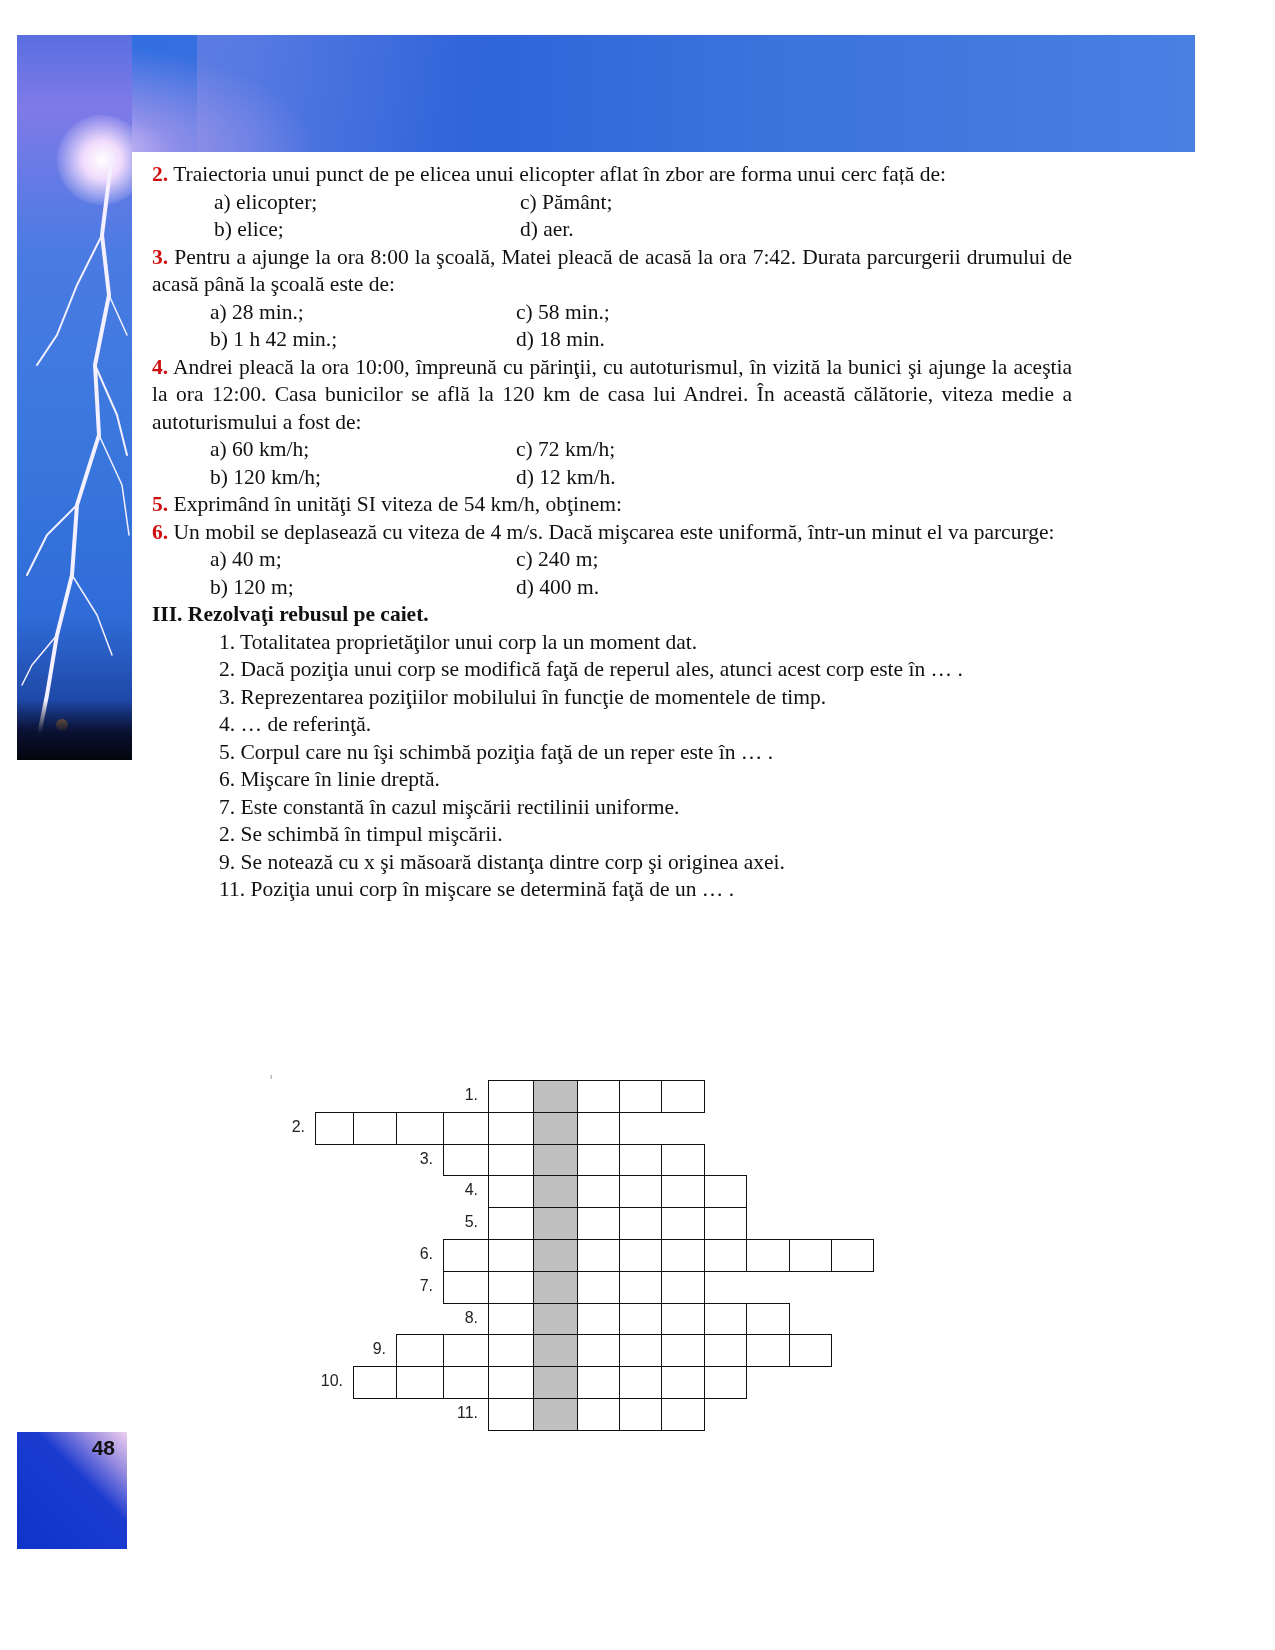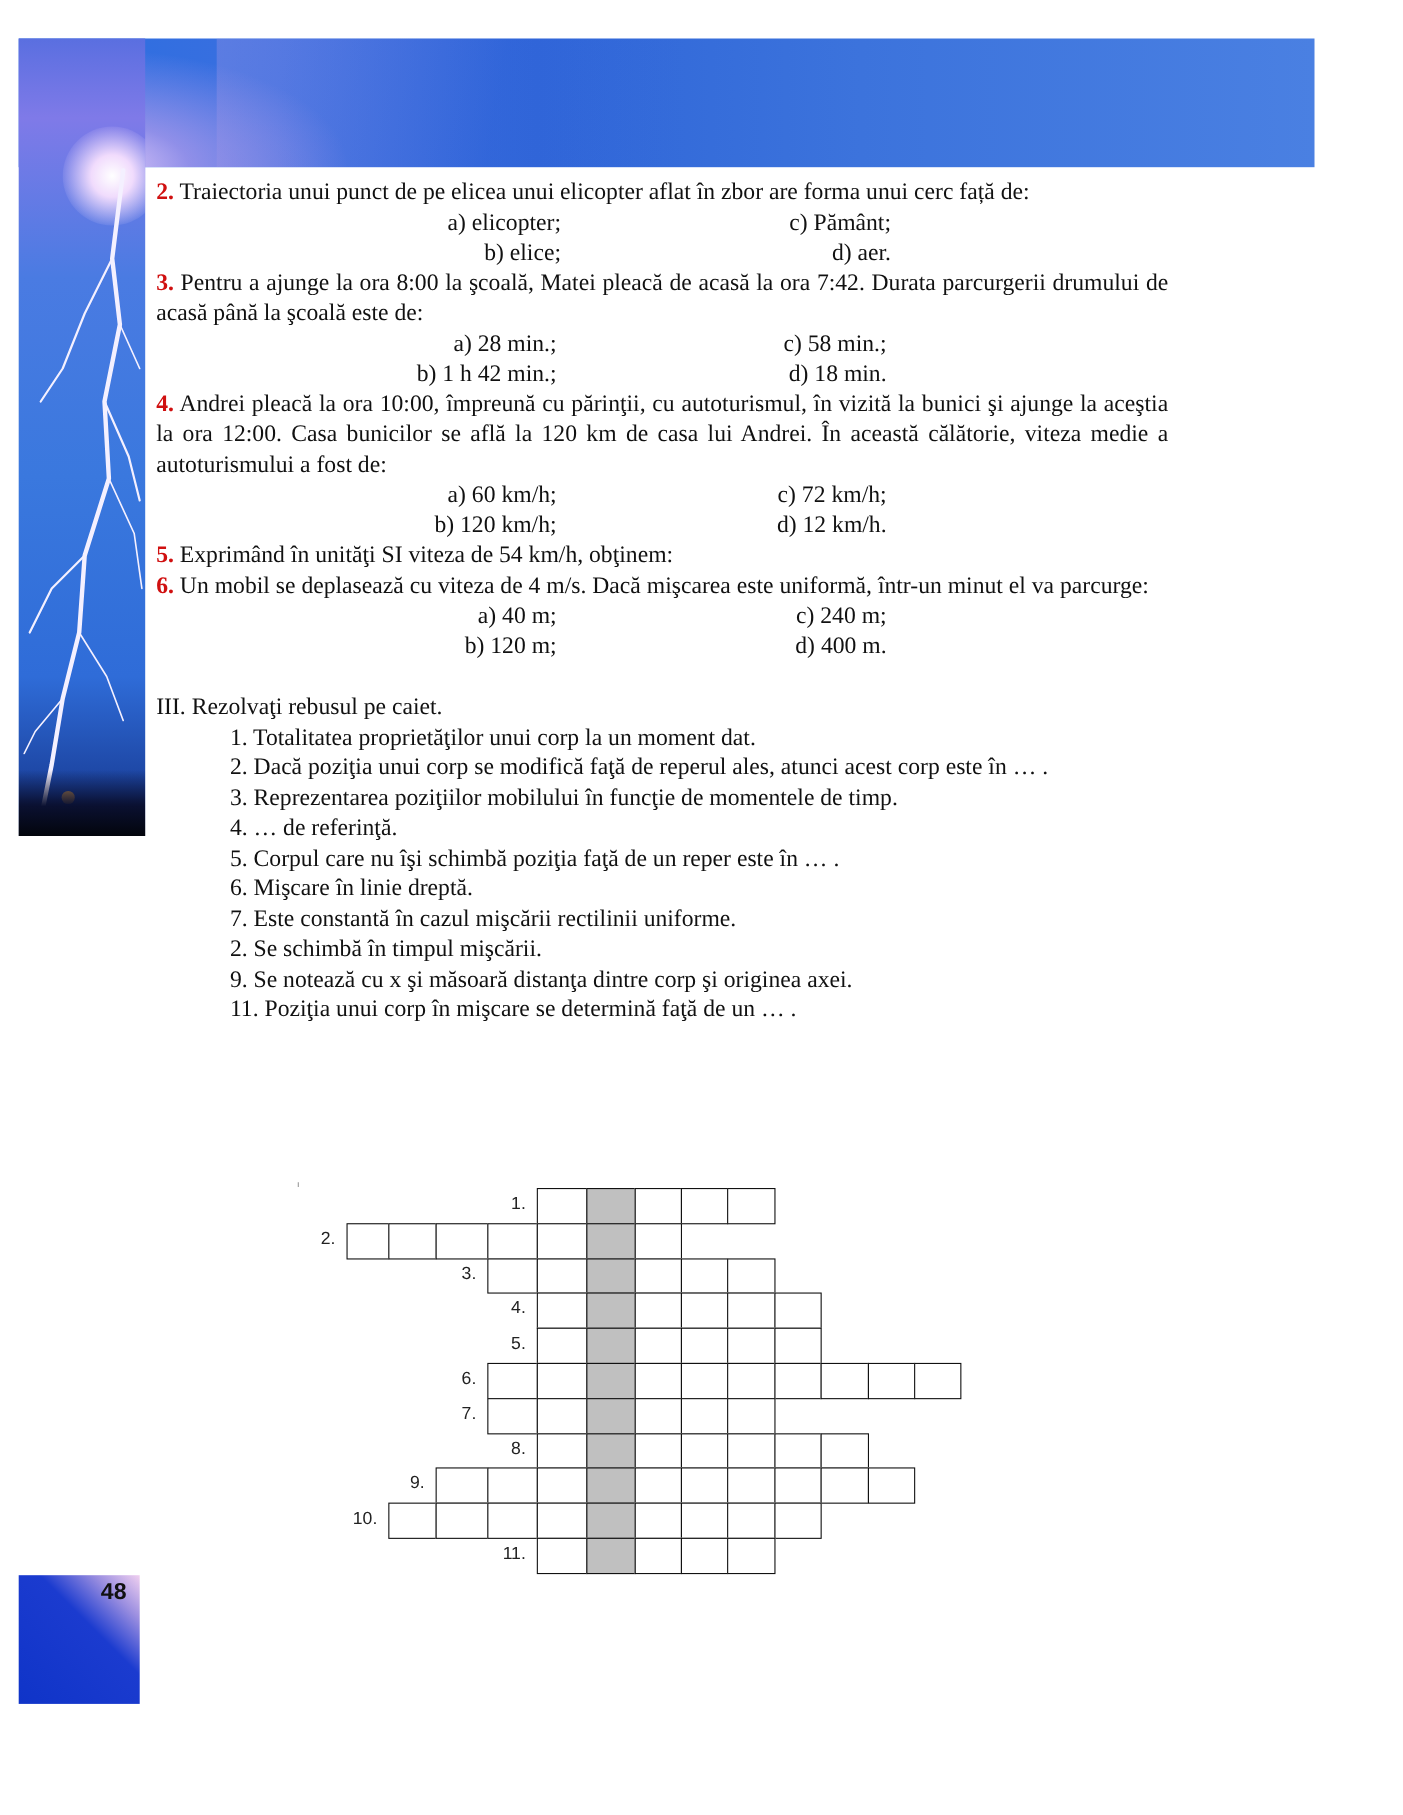--- a/index.html
+++ b/index.html
@@ -37,27 +37,27 @@
     background: linear-gradient(180deg, rgba(10,20,60,0) 0%, #0a1030 55%, #03050c 100%);
   }
   .page-num {
     position: absolute; left: 17px; top: 1432px; width: 110px; height: 117px;
     background: linear-gradient(225deg, #f0d0f0 0%, #9a8ee0 18%, #1b3bcf 40%, #0f34c8 100%);
   }
   .page-num span {
     position: absolute; right: 12px; top: 4px;
     font-family: "Liberation Sans", "DejaVu Sans", sans-serif; font-weight: bold; font-size: 21px; color: #111;
   }
-  .content { position: absolute; left: 142px; top: 161px; width: 920px; font-size: 21.5px; line-height: 27.5px; }
+  .content { position: absolute; left: 152px; top: 161px; width: 920px; font-size: 21.5px; line-height: 27.5px; }
   .q { margin: 0; }
   .q .num { color: #d01010; font-weight: bold; }
   .q .stem { text-align: justify; }
-  .opts { display: grid; grid-template-columns: 306px 300px; padding-left: 58px; text-align: right; }
+  .opts { display: grid; grid-template-columns: 306px 300px; padding-left: 58px; }
   .opts.indent2 { padding-left: 62px; }
-  .section-title { font-weight: normal; margin-top: 28px; }
+  .section-title { font-weight: bold; }
   .clues { padding-left: 42px; }
   .clue { white-space: nowrap; margin-left: 25px; }
   .crossword { position: absolute; left: 0; top: 0; width: 1275px; height: 1650px; pointer-events: none; }
   .cell { position: absolute; box-sizing: border-box; border: 1.3px solid #111; background: #fff; pointer-events: auto; }
   .cell.key { background: #c0c0c0; }
   .rowlabel {
     position: absolute; font-family: "Liberation Sans", "DejaVu Sans", sans-serif; font-size: 16px; color: #222;
     text-align: right; width: 40px;
   }
   .tiny-mark { position: absolute; left: 270px; top: 1072px; font-size: 8px; color: #777; font-family: "Liberation Sans", sans-serif; }

